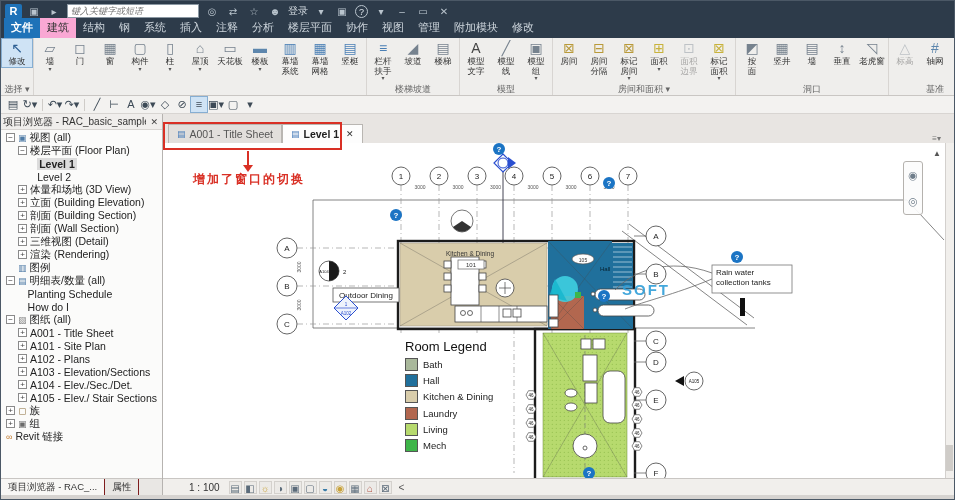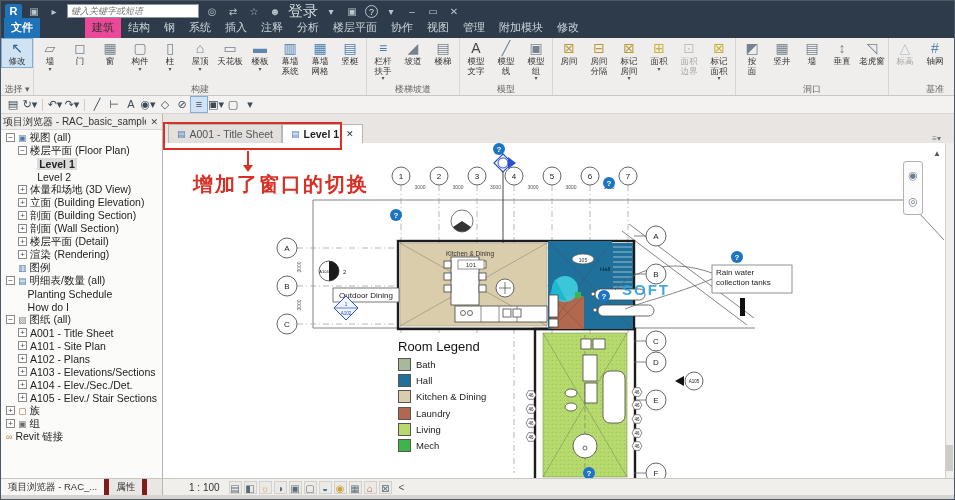--- a/index.html
+++ b/index.html
@@ -7,28 +7,28 @@
     font-family:"Liberation Sans","DejaVu Sans",sans-serif; }
   .app { width:955px; height:500px; background:#e8e5e2; display:flex; flex-direction:column; border:1px solid #4b5866; }
 
   
   .titlebar { height:20px; background:#2d3b4a; display:flex; align-items:center; color:#dde4ea; font-size:11px; padding:0 4px; gap:4px; }
   .win-logo { width:17px; height:15px; background:#1e72b8; color:#fff; font-weight:bold; font-size:11px; text-align:center; line-height:15px; border-radius:2px; }
   .tb-icon { width:16px; text-align:center; color:#b9c4cd; font-size:10px; cursor:default; }
   .tb-title { flex:1; text-align:center; color:#e6ebef; white-space:nowrap; overflow:hidden; font-size:11px; }
   .tb-search { width:132px; height:14px; font-size:9px; font-style:italic; color:#777; padding:0 3px; border:1px solid #8b98a3; background:#fff; }
   .tb-right { display:flex; align-items:center; gap:5px; }
-  .tb-login { font-size:15px; color:#d5dce2; }
+  .tb-login { font-size:10px; color:#d5dce2; }
   .tb-help { width:13px; height:13px; border-radius:50%; border:1px solid #b9c4cd; font-size:9px; line-height:12px; text-align:center; }
 
   
   .tabsrow { height:17px; background:#2d3b4a; display:flex; align-items:flex-end; padding-left:3px; }
   .rtab { padding:2px 7px 3px; font-size:11px; color:#cdd5dc; white-space:nowrap; }
   .rtab.file { background:#1e72b8; color:#fff; font-weight:bold; }
-  .rtab.active { background:#ec4899; color:#333;margin-left:45px; }
+  .rtab.active { background:#f9a8d4; color:#333; }
 
   
   .ribbon { height:58px; background:#efeeec; display:flex; border-bottom:1px solid #c9c6c3; overflow:hidden; }
   .rpanel { display:flex; flex-direction:column; border-right:1px solid #d8d5d2; padding:1px 1px 0; }
   .rbody { flex:1; display:flex; align-items:flex-start; }
   .rbtn { width:30px; display:flex; flex-direction:column; align-items:center; padding-top:1px; cursor:default; }
   .rbtn.sel { background:#cfe3f5; outline:1px solid #86aed2; }
   .rbtn.dis { opacity:.4; }
   .ricon { font-size:14px; height:17px; line-height:17px; color:#76828e; }
   .rlabel { font-size:8.5px; line-height:9.5px; text-align:center; color:#333; white-space:pre-line; }
@@ -46,21 +46,21 @@
   .browser { width:162px; border-right:1px solid #b6b3b0; display:flex; flex-direction:column; background:#fbfbfa; }
   .b-header { height:16px; display:flex; align-items:center; font-size:10px; color:#333; background:#f0eeec; border-bottom:1px solid #d8d5d2; padding:0 2px; gap:2px; }
   .b-header .bh-label { flex:1; white-space:nowrap; overflow:hidden; }
   .bh-close { font-size:9px; color:#444; padding:0 2px; }
   .b-tree { flex:1; overflow:hidden; padding-top:1px; }
   .trow { height:13px; display:flex; align-items:center; font-size:10.5px; color:#222; white-space:nowrap; }
   .toggle { width:9px; height:9px; border:1px solid #8a8a8a; background:#fff; font-size:8px; line-height:7px; text-align:center; color:#444; margin-right:3px; flex:none; }
   .nicon { font-size:9px; margin-right:3px; flex:none; }
   .tlabel.bold { font-weight:bold; background:#dcdcdc; padding:0 2px; }
   .b-tabs { height:17px; display:flex; border-top:1px solid #c9c6c3; background:#e9e7e4; align-items:stretch; }
-  .btab { font-size:9.5px; padding:2px 7px 0; border-right:5px solid #7f1d1d; color:#333; white-space:nowrap; }
+  .btab { font-size:9.5px; padding:2px 7px 0; border-right:1px solid #7f1d1d; color:#333; white-space:nowrap; }
   .btab.active { background:#f8f7f5; }
 
   
   .drawcol { flex:1; position:relative; background:#e8e5e2; min-width:0; }
   .vtabs { position:absolute; top:10px; left:0; right:9px; height:19px; display:flex; align-items:flex-end; padding-left:5px; }
   .vtab { height:19px; display:flex; align-items:center; gap:4px; padding:0 8px; font-size:10.5px; background:#e2dfdc; border:1px solid #b9b6b2; border-bottom:none; color:#555; white-space:nowrap; }
   .vtab.active { background:#fdfdfd; font-weight:bold; color:#222; }
   .vtab-icon { font-size:9px; color:#4a7ebb; }
   .vtab-close { font-size:9px; color:#333; margin-left:3px; }
   .vtabs-more { margin-left:auto; font-size:8px; color:#777; padding-right:4px; }
@@ -69,31 +69,31 @@
   .vthumb { position:absolute; right:1px; width:7px; height:26px; top:302px; background:#cfccc8; }
   .vbar { position:absolute; left:0; right:0; bottom:0; height:17px; background:#f1efec; border-top:1px solid #c9c6c3; display:flex; align-items:center; font-size:10px; color:#333; gap:3px; padding-left:26px; }
   .vb-icon { width:13px; height:13px; font-size:10px; line-height:13px; text-align:center; color:#5b6b7a; background:#eceae7; border:1px solid #d4d1cd; }
   .vb-collapse { margin-left:4px; color:#555; font-size:10px; }
 
   
   .navbar { position:absolute; right:22px; top:18px; width:20px; height:54px; background:rgba(252,252,252,.92); border:1px solid #b5b2ae; border-radius:3px; display:flex; flex-direction:column; align-items:center; justify-content:space-around; color:#6f7d8a; font-size:11px; }
   .canvas-collapse { position:absolute; right:4px; top:6px; font-size:8px; color:#555; }
 
   
-  .legend { position:absolute; left:235px; top:196px; }
+  .legend { position:absolute; left:242px; top:196px; }
   .legend-title { font-size:13px; color:#111; margin-bottom:4px; }
   .legend-row { display:flex; align-items:center; gap:5px; margin-bottom:3.2px; }
   .legend-swatch { width:13px; height:13px; border:1px solid #555; flex:none; }
   .legend-label { font-size:9.5px; color:#222; }
 
   
   .red-box { position:absolute; left:0; top:8px; width:179px; height:28px; border:2px solid #d93025; z-index:6; pointer-events:none; }
   .red-arrow-line { position:absolute; left:84px; top:37px; width:2px; height:15px; background:#d93025; z-index:6; pointer-events:none; }
   .red-arrow-head { position:absolute; left:80px; top:51px; width:0; height:0; border-left:5px solid transparent; border-right:5px solid transparent; border-top:7px solid #d93025; z-index:6; pointer-events:none; }
-  .red-text { position:absolute; left:30px; top:57px; font-size:20px; font-weight:bold; color:#d93025; letter-spacing:2px; z-index:6; white-space:nowrap; pointer-events:none; }
+  .red-text { position:absolute; left:30px; top:57px; font-size:12px; font-weight:bold; color:#d93025; letter-spacing:2px; z-index:6; white-space:nowrap; pointer-events:none; }
 
   .bottomstrip { height:4px; background:#d6d3d0; }
 
   svg text { font-family:"Liberation Sans","DejaVu Sans",sans-serif; }
   .l-thin { stroke:#666; stroke-width:.8; fill:none; }
   .l-wall { stroke:#1c1c1c; stroke-width:2.4; fill:none; }
   .l-grid { stroke:#999; stroke-width:.7; stroke-dasharray:6 3 1 3; fill:none; }
   .l-x { stroke:rgba(70,70,70,.5); stroke-width:.6; }
   .fixture { fill:#fff; stroke:#444; stroke-width:.8; }
 </style>
@@ -199,21 +199,20 @@
           <div class="rbtn">
             <div class="ricon" style="color: rgb(74, 127, 181);">▦</div>
             <div class="rlabel">幕墙
 网格</div>
           </div>
           <div class="rbtn">
             <div class="ricon" style="color: rgb(74, 127, 181);">▤</div>
             <div class="rlabel">竖梃</div>
           </div>
         </div>
-        <div class="plabel">构建</div>
       </div>
       <div class="rpanel">
         <div class="rbody">
           <div class="rbtn">
             <div class="ricon" style="color: rgb(74, 127, 181);">≡</div>
             <div class="rlabel">栏杆
 扶手</div>
             <div class="rarrow">▾</div>
           </div>
           <div class="rbtn">
@@ -275,20 +274,21 @@
             <div class="rlabel">面积
 边界</div>
           </div>
           <div class="rbtn">
             <div class="ricon" style="color: rgb(200, 178, 60);">⊠</div>
             <div class="rlabel">标记
 面积</div>
             <div class="rarrow">▾</div>
           </div>
         </div>
+        <div class="plabel">房间和面积 ▾</div>
       </div>
       <div class="rpanel">
         <div class="rbody">
           <div class="rbtn">
             <div class="ricon">◩</div>
             <div class="rlabel">按
 面</div>
           </div>
           <div class="rbtn">
             <div class="ricon">▦</div>
@@ -378,21 +378,21 @@
           <div class="trow" style="padding-left: 17px;">
             <span class="toggle">+</span>
             <span class="tlabel">剖面 (Building Section)</span>
           </div>
           <div class="trow" style="padding-left: 17px;">
             <span class="toggle">+</span>
             <span class="tlabel">剖面 (Wall Section)</span>
           </div>
           <div class="trow" style="padding-left: 17px;">
             <span class="toggle">+</span>
-            <span class="tlabel">楼层平面 (Detail)</span>
+            <span class="tlabel">三维视图 (Detail)</span>
           </div>
           <div class="trow" style="padding-left: 17px;">
             <span class="toggle">+</span>
             <span class="tlabel">渲染 (Rendering)</span>
           </div>
           <div class="trow" style="padding-left: 17px;">
             <span class="nicon" style="color: rgb(79, 123, 166);">▥</span>
             <span class="tlabel">图例</span>
           </div>
           <div class="trow" style="padding-left: 5px;">
@@ -418,21 +418,21 @@
           <div class="trow" style="padding-left: 17px;">
             <span class="toggle">+</span>
             <span class="tlabel">A101 - Site Plan</span>
           </div>
           <div class="trow" style="padding-left: 17px;">
             <span class="toggle">+</span>
             <span class="tlabel">A102 - Plans</span>
           </div>
           <div class="trow" style="padding-left: 17px;">
             <span class="toggle">+</span>
-            <span class="tlabel">A103 - Elevations/Sections</span>
+            <span class="tlabel">A103 - Elevation/Sections</span>
           </div>
           <div class="trow" style="padding-left: 17px;">
             <span class="toggle">+</span>
             <span class="tlabel">A104 - Elev./Sec./Det.</span>
           </div>
           <div class="trow" style="padding-left: 17px;">
             <span class="toggle">+</span>
             <span class="tlabel">A105 - Elev./ Stair Sections</span>
           </div>
           <div class="trow" style="padding-left: 5px;">

